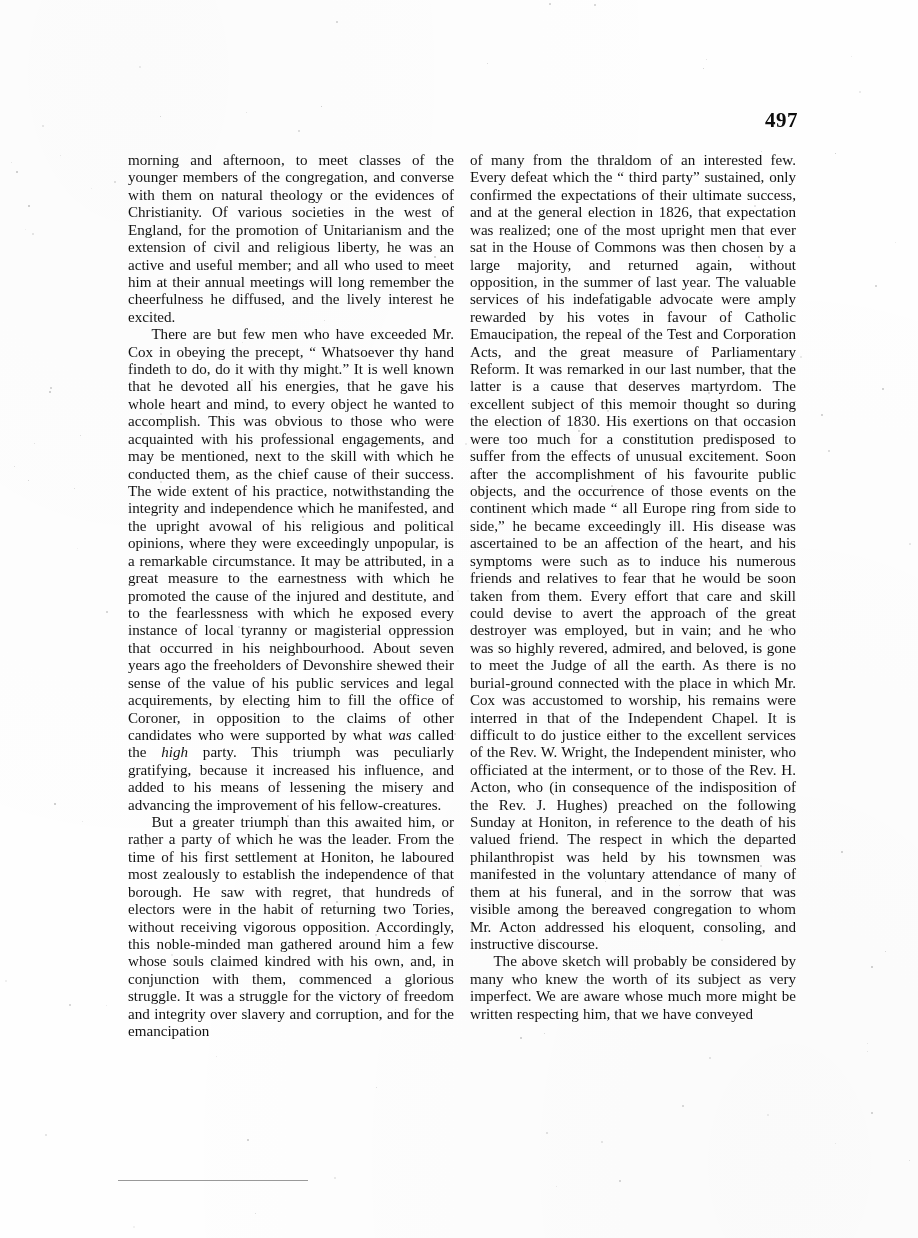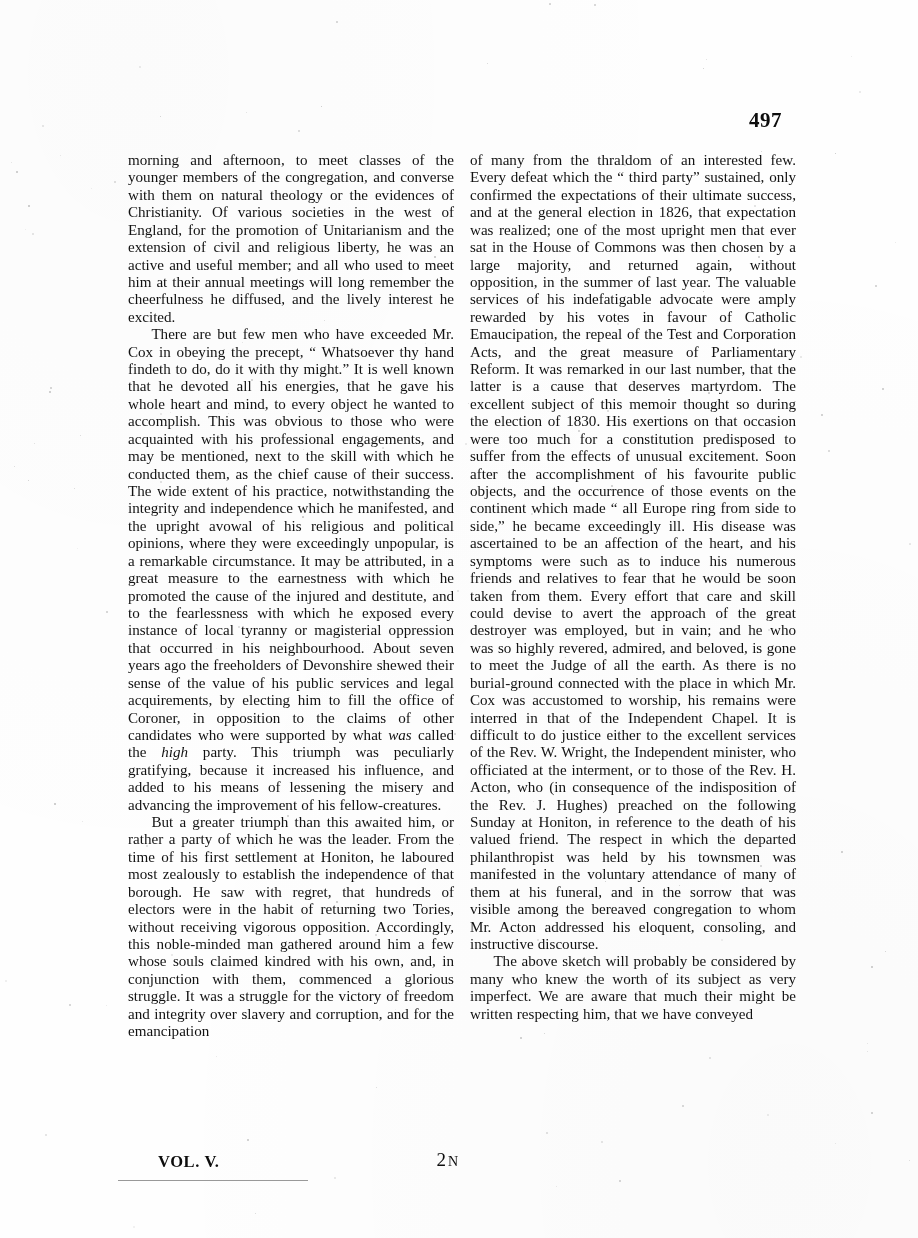--- a/index.html
+++ b/index.html
@@ -43,21 +43,21 @@
     text-align: center;
     font-style: italic;
     font-weight: bold;
     font-size: 19.5px;
     letter-spacing: 0.2px;
     color: #0d0d0d;
     white-space: nowrap;
   }
   #page-number {
     position: absolute;
-    right: 16px;
+    right: 0;
     top: 0;
     font-weight: bold;
     font-size: 21px;
     letter-spacing: 0.5px;
     color: #0d0d0d;
   }
   
   #columns {
     position: absolute;
     left: 128px;
@@ -146,28 +146,24 @@
   </div>
 
   <div id="columns">
     <div id="col-left" class="column">
         <p class="noindent">morning and afternoon, to meet classes of the younger members of the congregation, and converse with them on natural theology or the evidences of Christianity. Of various societies in the west of England, for the promotion of Unitarianism and the extension of civil and religious liberty, he was an active and useful member; and all who used to meet him at their annual meetings will long remember the cheerfulness he diffused, and the lively interest he excited.</p>
         <p>There are but few men who have exceeded Mr. Cox in obeying the precept, “ Whatsoever thy hand findeth to do, do it with thy might.” It is well known that he devoted all his energies, that he gave his whole heart and mind, to every object he wanted to accomplish. This was obvious to those who were acquainted with his professional engagements, and may be mentioned, next to the skill with which he conducted them, as the chief cause of their success. The wide extent of his practice, notwithstanding the integrity and independence which he manifested, and the upright avowal of his religious and political opinions, where they were exceedingly unpopular, is a remarkable circumstance. It may be attributed, in a great measure to the earnestness with which he promoted the cause of the injured and destitute, and to the fearlessness with which he exposed every instance of local tyranny or magisterial oppression that occurred in his neighbourhood. About seven years ago the freeholders of Devonshire shewed their sense of the value of his public services and legal acquirements, by electing him to fill the office of Coroner, in opposition to the claims of other candidates who were supported by what <i>was</i> called the <i>high</i> party. This triumph was peculiarly gratifying, because it increased his influence, and added to his means of lessening the misery and advancing the improvement of his fellow-creatures.</p>
         <p>But a greater triumph than this awaited him, or rather a party of which he was the leader. From the time of his first settlement at Honiton, he laboured most zealously to establish the independence of that borough. He saw with regret, that hundreds of electors were in the habit of returning two Tories, without receiving vigorous opposition. Accordingly, this noble-minded man gathered around him a few whose souls claimed kindred with his own, and, in conjunction with them, commenced a glorious struggle. It was a struggle for the victory of freedom and integrity over slavery and corruption, and for the emancipation</p>
       </div>
     <div id="col-right" class="column">
         <p class="noindent">of many from the thraldom of an interested few. Every defeat which the “ third party” sustained, only confirmed the expectations of their ultimate success, and at the general election in 1826, that expectation was realized; one of the most upright men that ever sat in the House of Commons was then chosen by a large majority, and returned again, without opposition, in the summer of last year. The valuable services of his indefatigable advocate were amply rewarded by his votes in favour of Catholic Emaucipation, the repeal of the Test and Corporation Acts, and the great measure of Parliamentary Reform. It was remarked in our last number, that the latter is a cause that deserves martyrdom. The excellent subject of this memoir thought so during the election of 1830. His exertions on that occasion were too much for a constitution predisposed to suffer from the effects of unusual excitement. Soon after the accomplishment of his favourite public objects, and the occurrence of those events on the continent which made “ all Europe ring from side to side,” he became exceedingly ill. His disease was ascertained to be an affection of the heart, and his symptoms were such as to induce his numerous friends and relatives to fear that he would be soon taken from them. Every effort that care and skill could devise to avert the approach of the great destroyer was employed, but in vain; and he who was so highly revered, admired, and beloved, is gone to meet the Judge of all the earth. As there is no burial-ground connected with the place in which Mr. Cox was accustomed to worship, his remains were interred in that of the Independent Chapel. It is difficult to do justice either to the excellent services of the Rev. W. Wright, the Independent minister, who officiated at the interment, or to those of the Rev. H. Acton, who (in consequence of the indisposition of the Rev. J. Hughes) preached on the following Sunday at Honiton, in reference to the death of his valued friend. The respect in which the departed philanthropist was held by his townsmen was manifested in the voluntary attendance of many of them at his funeral, and in the sorrow that was visible among the bereaved congregation to whom Mr. Acton addressed his eloquent, consoling, and instructive discourse.</p>
-        <p>The above sketch will probably be considered by many who knew the worth of its subject as very imperfect. We are aware that much their might be written respecting him, that we have conveyed</p>
+        <p>The above sketch will probably be considered by many who knew the worth of its subject as very imperfect. We are aware whose much more might be written respecting him, that we have conveyed</p>
       </div>
   </div>
 
-  <div id="footer">
-    <div id="vol-label">VOL. V.</div>
-    <div id="signature-mark"><span>2</span><span class="small-n">N</span></div>
-  </div>
 
   <div id="footer-rule"></div>
 
 <div class="speck" style="width: 0.8px; height: 0.8px; left: 246px; top: 112px; opacity: 0.36;"></div>
     <div class="speck" style="width: 1.2px; height: 1.2px; left: 419px; top: 1011px; opacity: 0.53;"></div>
     <div class="speck" style="width: 0.7px; height: 0.7px; left: 530px; top: 246px; opacity: 0.36;"></div>
     <div class="speck" style="width: 0.7px; height: 0.7px; left: 170px; top: 412px; opacity: 0.19;"></div>
     <div class="speck" style="width: 1.6px; height: 1.6px; left: 871px; top: 966px; opacity: 0.55;"></div>
     <div class="speck" style="width: 1.8px; height: 1.8px; left: 336px; top: 21px; opacity: 0.47;"></div>
     <div class="speck" style="width: 0.9px; height: 0.9px; left: 60px; top: 155px; opacity: 0.34;"></div>

